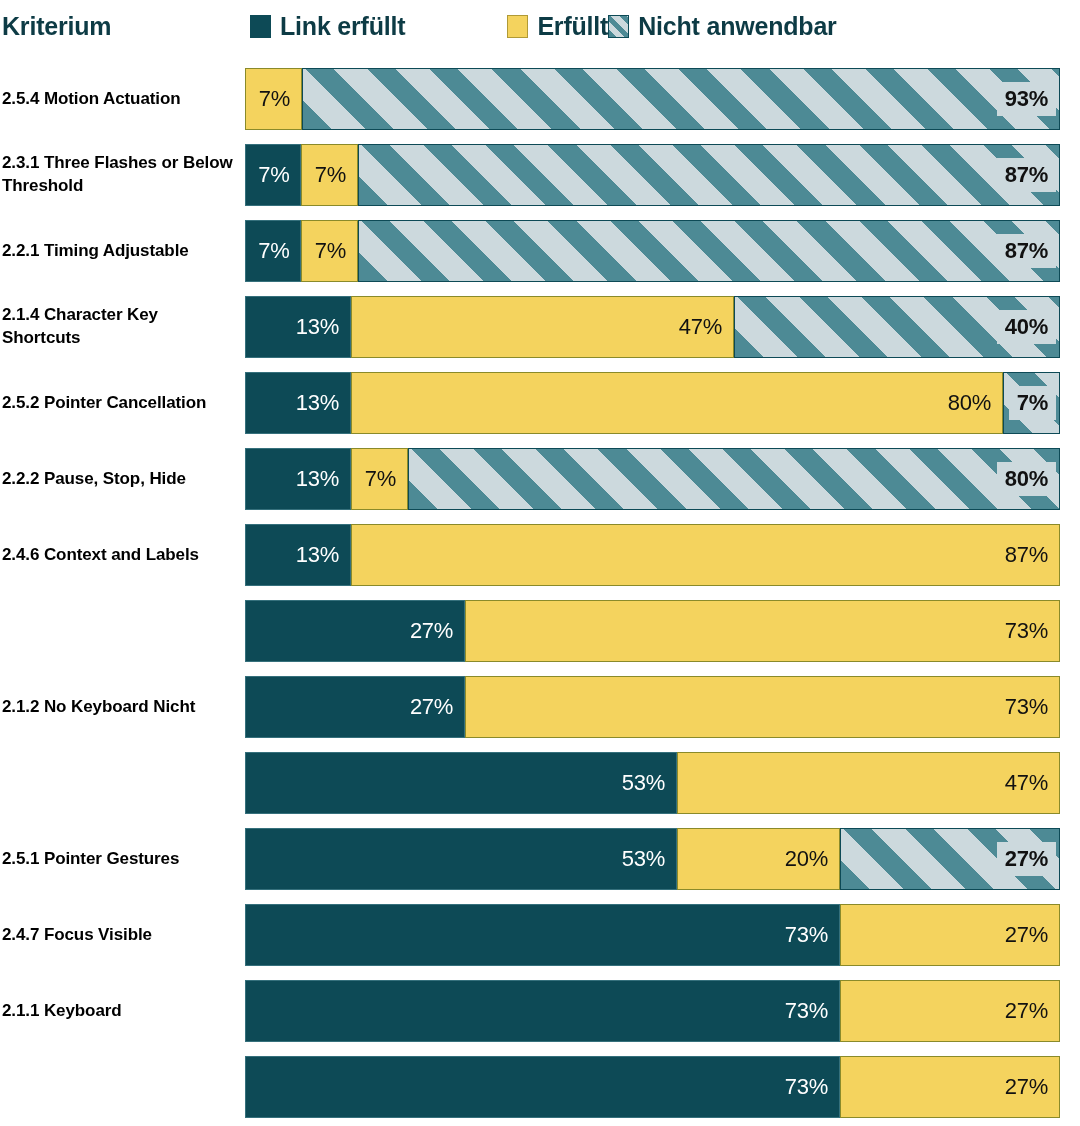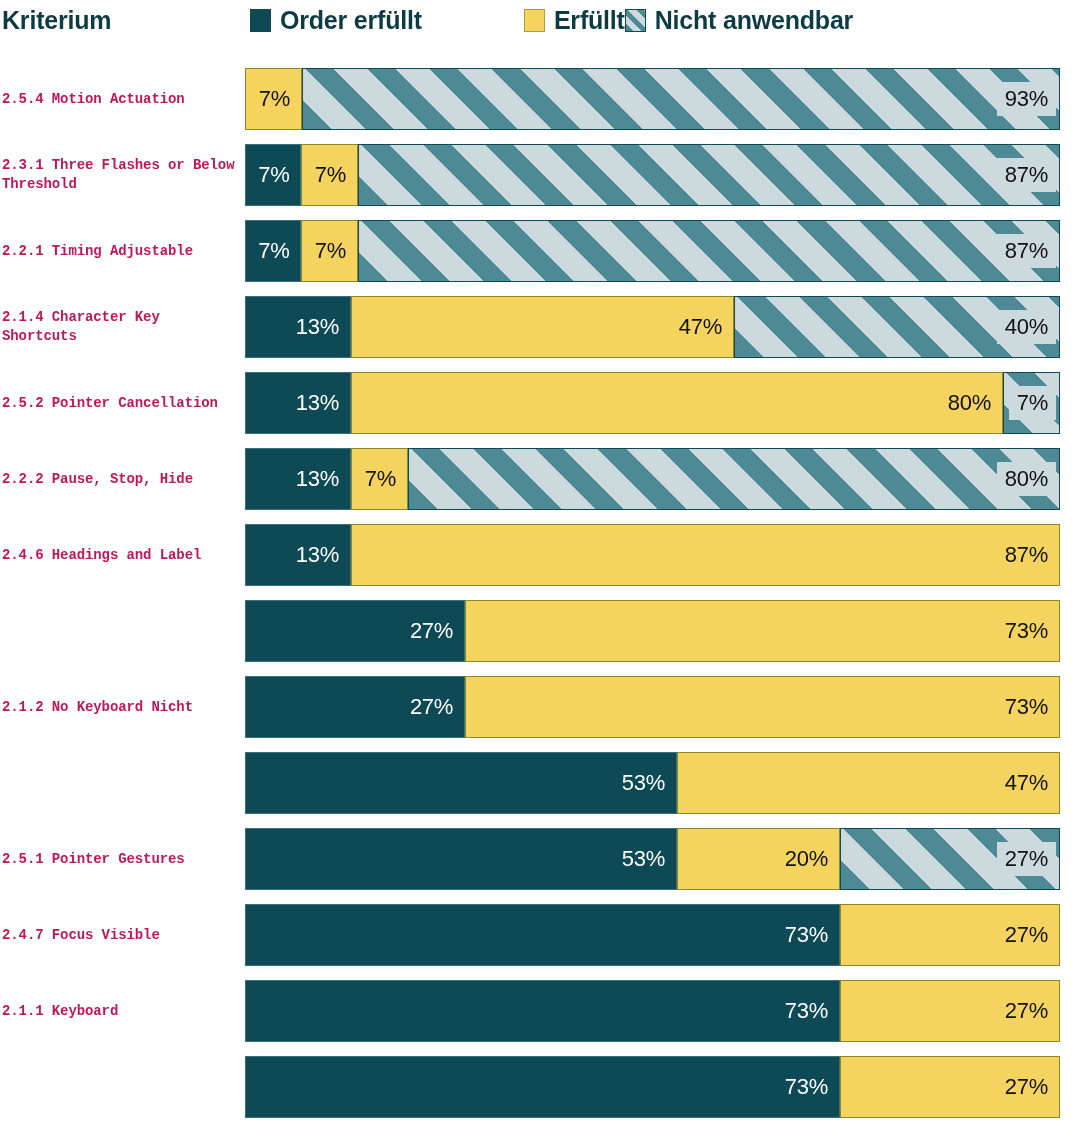--- a/index.html
+++ b/index.html
@@ -19,26 +19,26 @@
   .chart {
     position: relative;
     width: 1080px;
     height: 1126px;
     box-sizing: border-box;
   }
 
   
   .legend-row {
     position: absolute;
-    top: 0;
+    top: 12px;
     left: 0;
     width: 1080px;
     height: 40px;
     display: flex;
-    align-items: center;
+    align-items: flex-start;
   }
   .legend-title {
     font-size: 25px;
     font-weight: bold;
     color: #0d3b45;
     letter-spacing: -0.2px;
     margin-left: 2px;
     width: 243px;
     flex: none;
   }
@@ -87,26 +87,25 @@
     position: relative;
     height: 62px;
     margin-bottom: 14px;
   }
   .row-label {
     position: absolute;
     left: 2px;
     top: 50%;
     transform: translateY(-50%);
     width: 236px;
-    font-size: 14px;
+    font-size: 17px;
     font-weight: bold;
     line-height: 1.35;
-    color: #be185d;
+    color: #000000;
     letter-spacing: -0.1px;
-    font-family: Liberation Mono, monospace;
   }
   .bar {
     position: absolute;
     left: 245px;
     top: 0;
     width: 815px;
     height: 62px;
     display: flex;
     box-sizing: border-box;
   }
@@ -144,33 +143,34 @@
     white-space: nowrap;
     letter-spacing: -0.3px;
   }
   .seg-unfulfilled .seg-value { color: #ffffff; }
   .seg-fulfilled   .seg-value { color: #111111; }
   .seg-na .seg-value {
     color: #111111;
     background: #ccd9dd;
     padding: 6px 8px 6px 8px;
     margin-right: 3px;
+    font-weight: bold;
   }
 </style>
 </head>
 <body>
 
 <div class="chart">
 
   <div class="legend-row">
     <div class="legend-title">Kriterium</div>
 
     <div class="legend-item li-0">
       <span class="legend-swatch sw-unfulfilled"></span>
-      <span class="legend-label">Order erfüllt</span>
+      <span class="legend-label">Link erfüllt</span>
     </div>
 
     <div class="legend-item li-1">
       <span class="legend-swatch sw-fulfilled"></span>
       <span class="legend-label">Erfüllt</span>
     </div>
 
     <div class="legend-item li-2">
       <span class="legend-swatch sw-na"></span>
       <span class="legend-label">Nicht anwendbar</span>
@@ -253,21 +253,21 @@
           </div>
           <div class="seg seg-fulfilled" style="width: 7%;">
             <span class="seg-value">7%</span>
           </div>
           <div class="seg seg-na" style="width: 80%;">
             <span class="seg-value">80%</span>
           </div>
         </div>
       </div>
       <div class="row">
-        <div class="row-label">2.4.6 Headings and Label</div>
+        <div class="row-label">2.4.6 Context and Labels</div>
         <div class="bar">
           <div class="seg seg-unfulfilled" style="width: 13%;">
             <span class="seg-value">13%</span>
           </div>
           <div class="seg seg-fulfilled" style="width: 87%;">
             <span class="seg-value">87%</span>
           </div>
         </div>
       </div>
       <div class="row">

